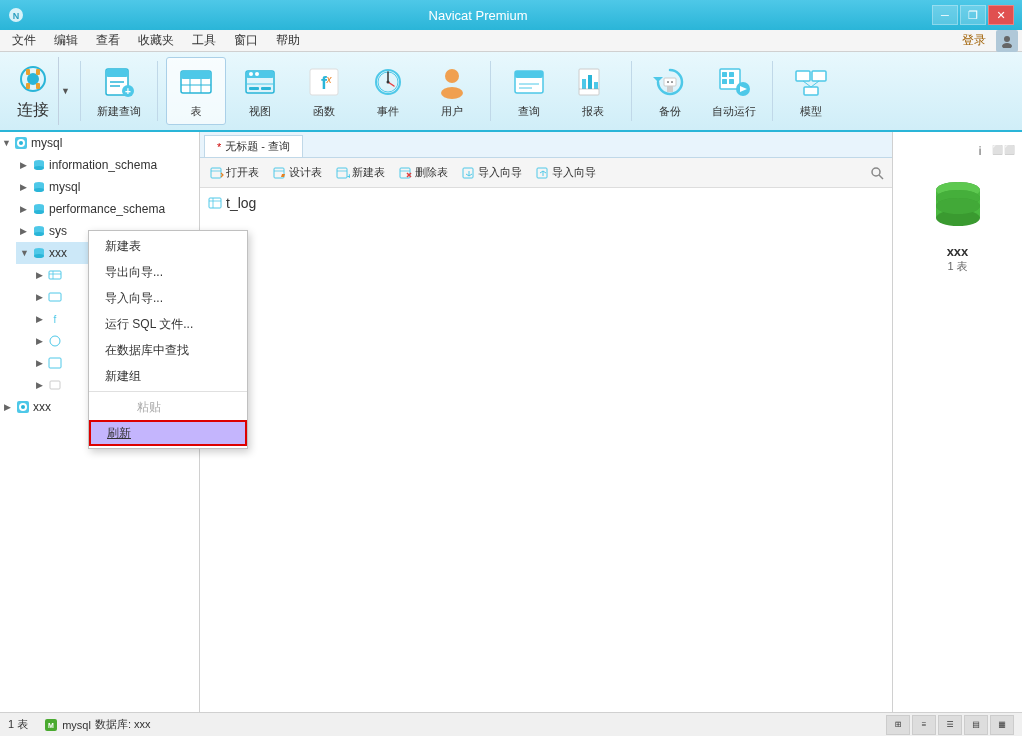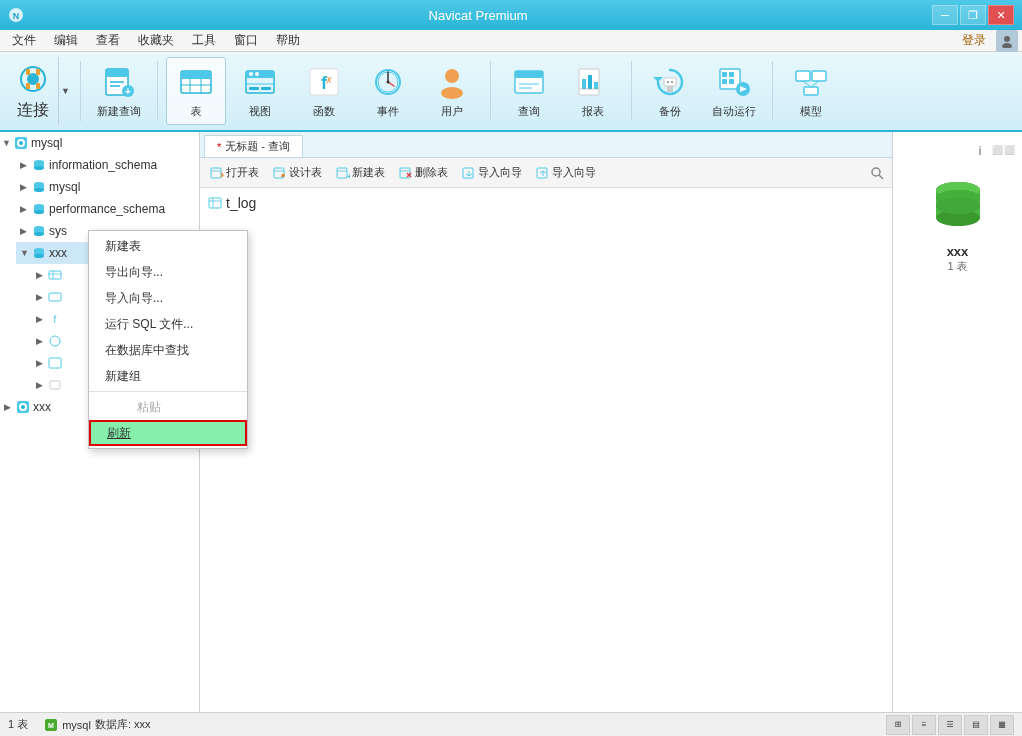--- a/index.html
+++ b/index.html
@@ -247,21 +247,21 @@
     .ctx-item {
       height: 26px;
       display: flex;
       align-items: center;
       padding: 0 16px;
       font-size: 12px;
       color: #333;
       cursor: pointer;
     }
     .ctx-item.highlighted {
-      background: #86efac;
+      background: #c4b5fd;
       border: 2px solid #d00;
       text-decoration: underline;
     }
     .ctx-separator {
       height: 1px;
       background: #e0e0e0;
       margin: 2px 0;
     }
     .ctx-item.disabled { color: #aaa; cursor: default; padding-left: 48px; }
 

